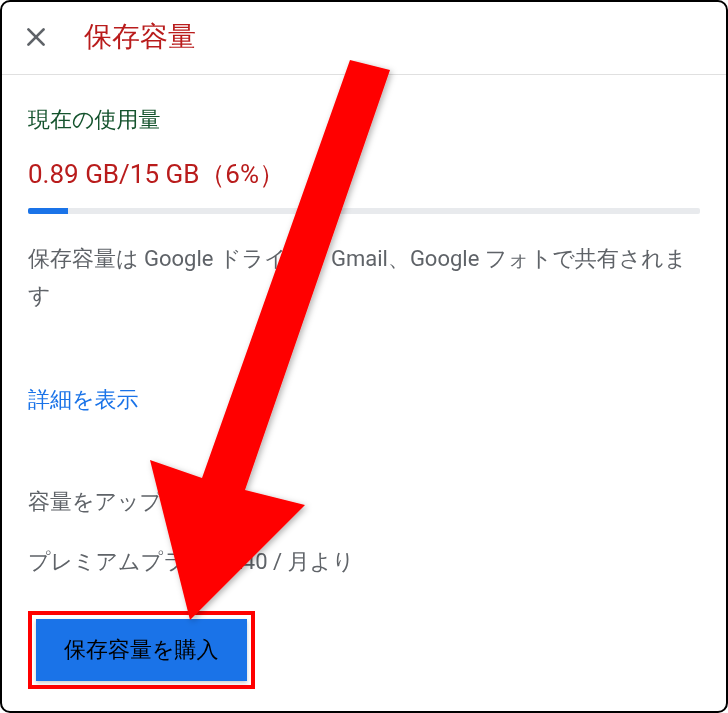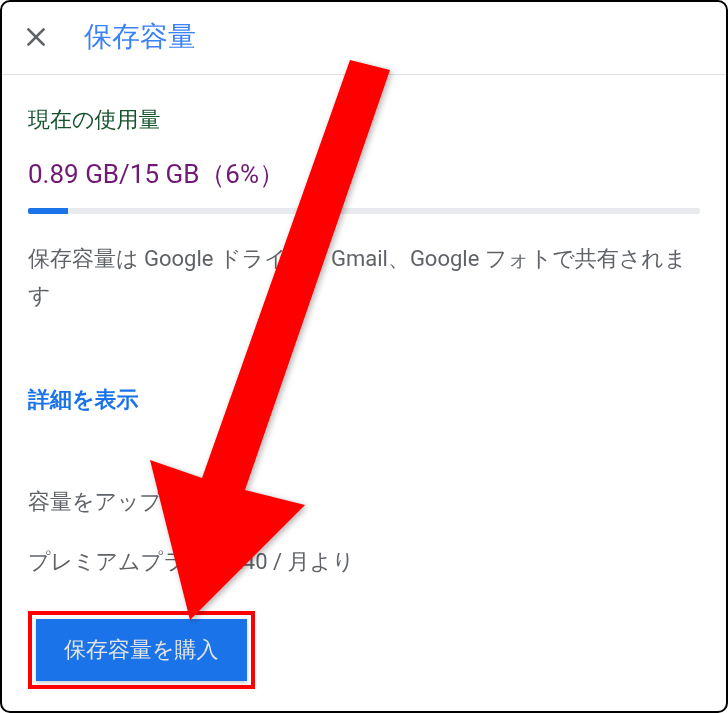--- a/index.html
+++ b/index.html
@@ -46,33 +46,33 @@
       cursor: pointer;
       color: #5f6368;
     }
     .close-icon svg {
       width: 26px;
       height: 26px;
     }
     .header-title {
       font-size: 28px;
       font-weight: 500;
-      color: #3b82f6;
+      color: #b91c1c;
     }
     .content {
       padding: 30px 28px 20px 28px;
     }
     .section-label {
       font-size: 22px;
       color: #14532d;
       margin-bottom: 22px;
     }
     .usage-text {
       font-size: 26px;
-      color: #701a75;
+      color: #b91c1c;
       margin-bottom: 16px;
     }
     .progress-bar {
       width: 100%;
       height: 6px;
       background: #e8eaed;
       border-radius: 2px;
       overflow: hidden;
       margin-bottom: 26px;
     }
@@ -82,21 +82,21 @@
     }
     .description-text {
       font-size: 22px;
       color: #5f6368;
       line-height: 1.7;
       margin-bottom: 70px;
     }
     .details-link {
       font-size: 22px;
       color: #1a73e8;
-      font-weight: 700;
+      font-weight: 400;
       cursor: pointer;
       margin-bottom: 72px;
       display: inline-block;
     }
     .upgrade-section-label {
       font-size: 22px;
       color: #5f6368;
       margin-bottom: 30px;
     }
     .premium-text {
@@ -104,21 +104,21 @@
       color: #5f6368;
       margin-bottom: 34px;
     }
     .buy-button-wrapper {
       display: inline-block;
       border: 4px solid #ff0000;
       padding: 4px;
     }
     .buy-button {
       background: #1a73e8;
-      color: #e5e5e5;
+      color: #000000;
       border: none;
       padding: 16px 28px;
       font-size: 22px;
       font-weight: 500;
       cursor: pointer;
       box-shadow: 0 2px 4px rgba(0,0,0,0.2);
     }
     .arrow-overlay {
       position: absolute;
       top: 60px;

